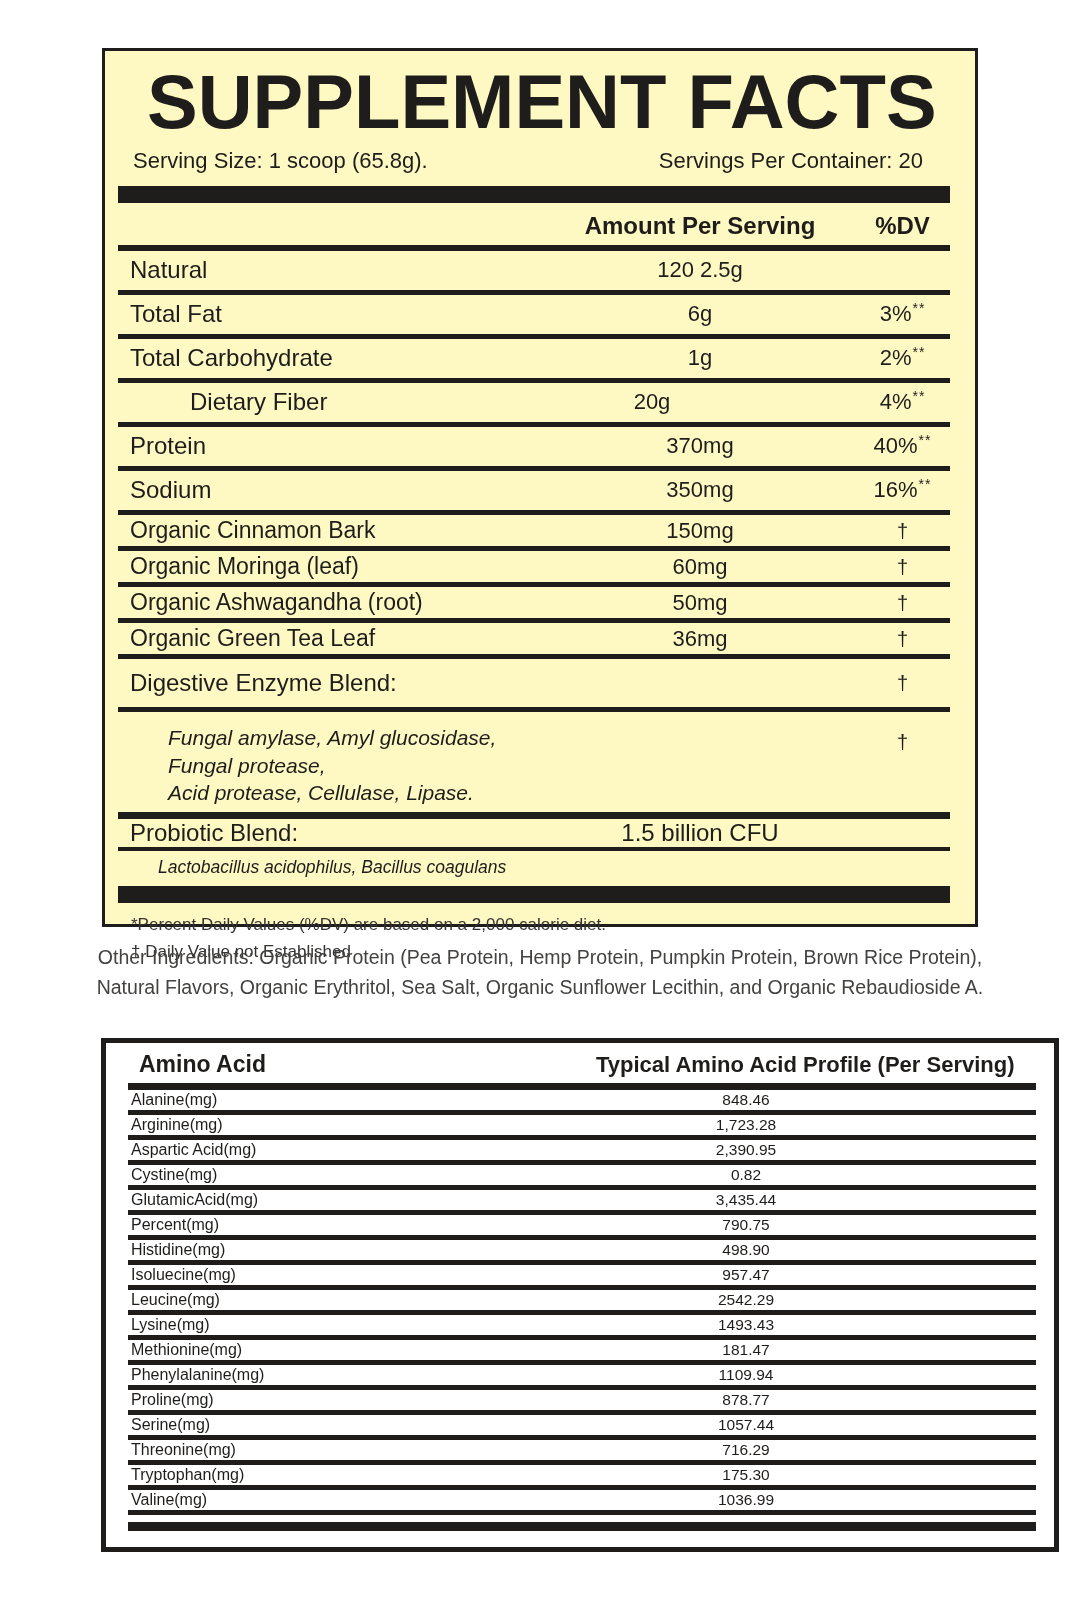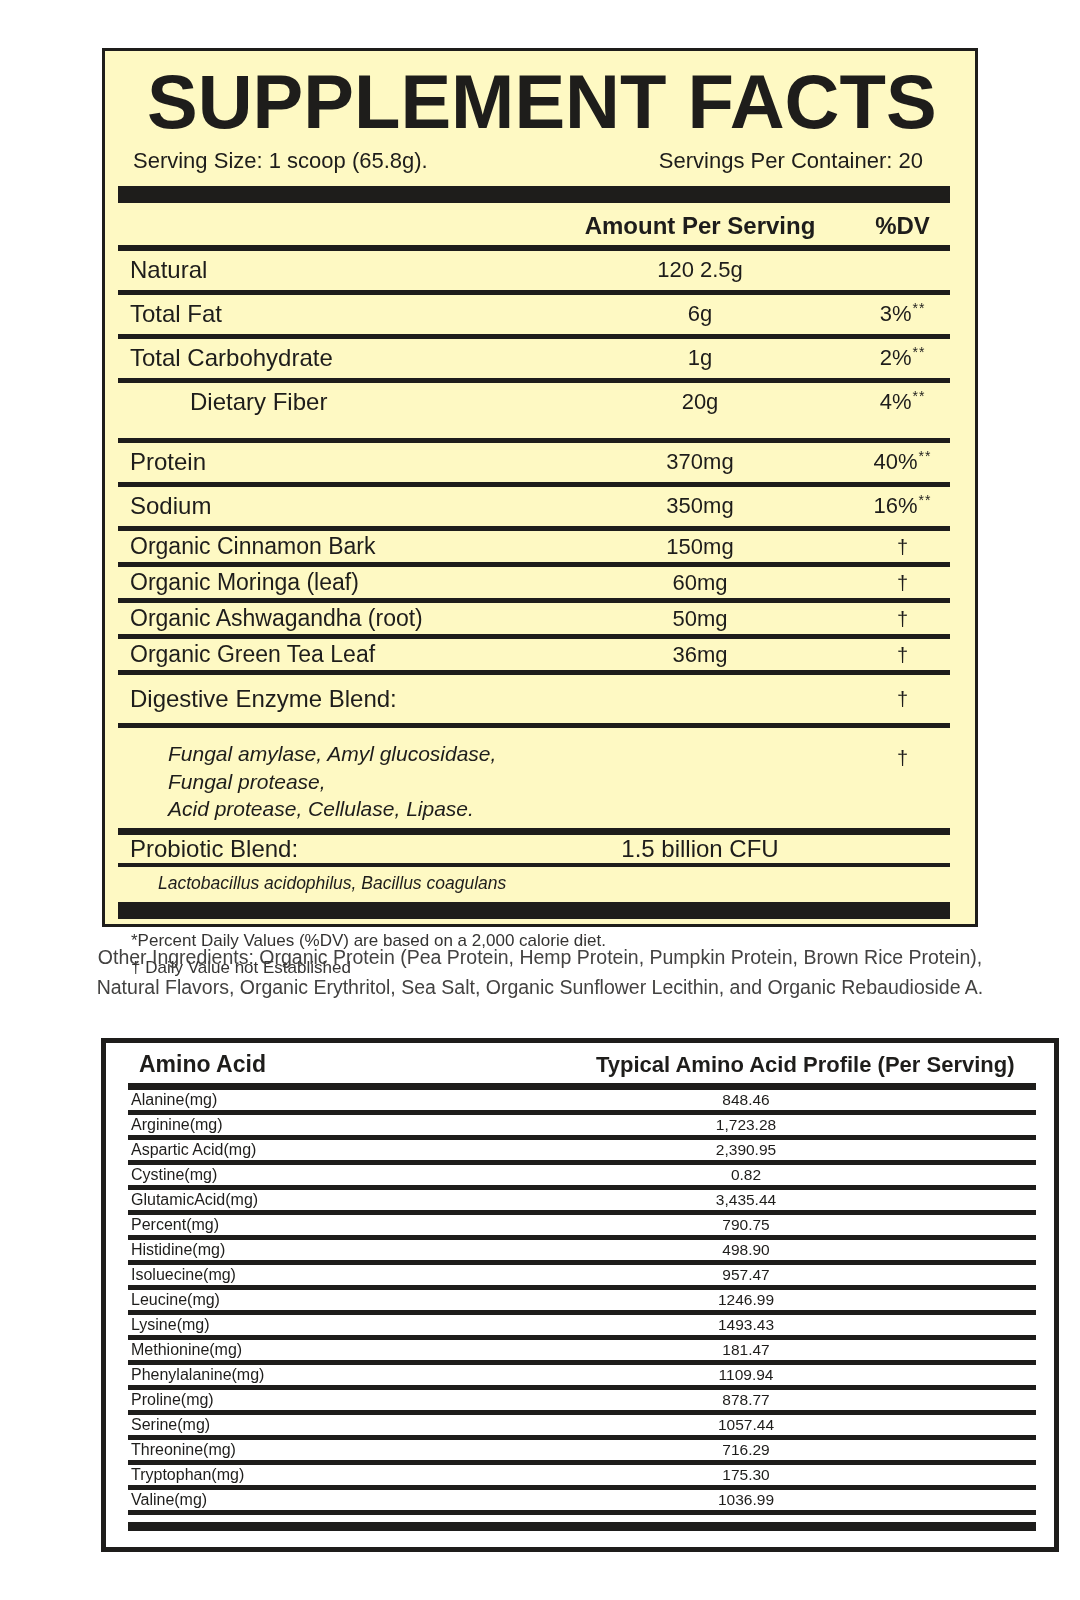--- a/index.html
+++ b/index.html
@@ -33,21 +33,21 @@
   .n-row{
     display:grid; grid-template-columns:1fr 310px 95px; align-items:center;
     border-bottom:5px solid var(--ink);
   }
   .n-label{ font-size:24px; padding-left:12px; }
   .n-amount{ font-size:22px; text-align:center; }
   .n-dv{ font-size:22px; text-align:center; }
   .n-dv .sup{ font-size:14px; position:relative; top:-8px; margin-left:1px; letter-spacing:1px; }
   .n-dv .dagger{ font-size:20px; }
   .t-main{ padding:5px 0 6px; }
-  .t-indent{ padding:5px 0 22px; }
+  .t-indent{ padding:5px 0 6px;gap:48px; }
   .t-indent .n-label{ padding-left:72px; }
   .t-organic{ padding:2px 0 2px; }
   .t-organic .n-label{ font-size:23px; }
   .t-blend{ padding:10px 0 10px; }
   .t-enzymes{ padding:12px 0 5px; border-bottom-width:7px; align-items:start; }
   .t-enzymes .n-label{ font-style:italic; font-size:21px; line-height:1.32; padding-left:50px; }
   .t-enzymes .n-dv{ padding-top:5px; }
   .t-probiotic{ padding:0 0 0; border-bottom-width:4px; }
   .t-probiotic .n-amount{ font-size:24px; }
   .t-species{ padding:6px 0 8px; border-bottom:none; }
@@ -255,21 +255,21 @@
           <div class="a-val">498.90</div>
           <div></div>
         </div>
         <div class="a-row">
           <div class="a-name">Isoluecine(mg)</div>
           <div class="a-val">957.47</div>
           <div></div>
         </div>
         <div class="a-row">
           <div class="a-name">Leucine(mg)</div>
-          <div class="a-val">1246.99</div>
+          <div class="a-val">2542.29</div>
           <div></div>
         </div>
         <div class="a-row">
           <div class="a-name">Lysine(mg)</div>
           <div class="a-val">1493.43</div>
           <div></div>
         </div>
         <div class="a-row">
           <div class="a-name">Methionine(mg)</div>
           <div class="a-val">181.47</div>

